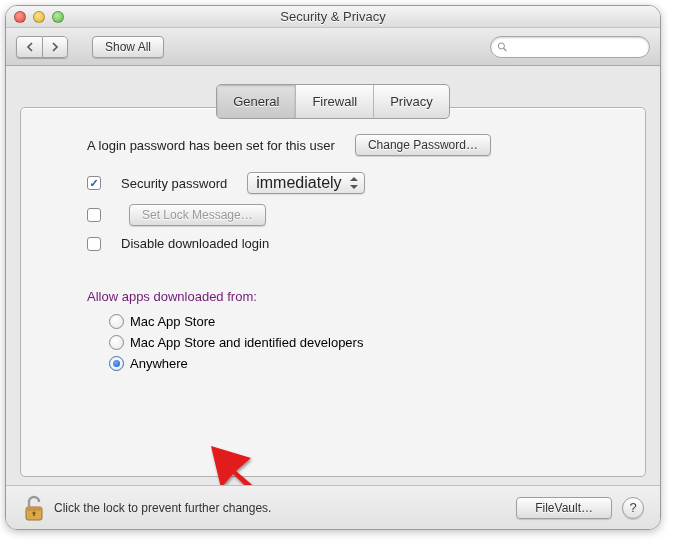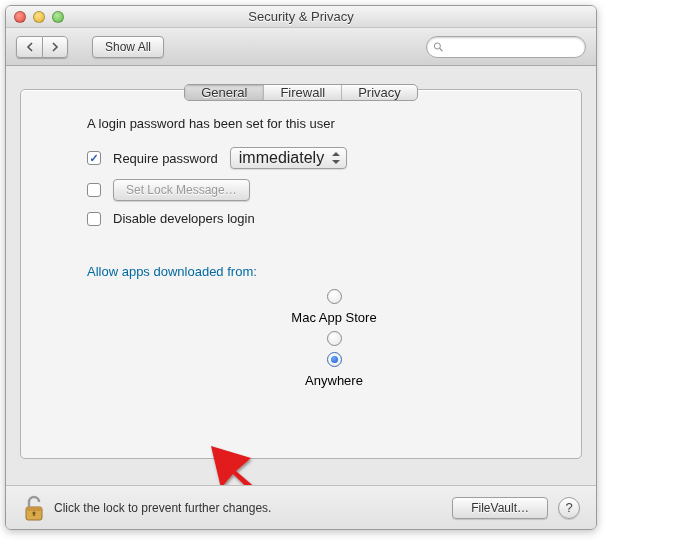--- a/index.html
+++ b/index.html
@@ -7,24 +7,24 @@
   font-family: "Lucida Grande", "Helvetica Neue", Arial, sans-serif;
   font-size: 13px;
   background: #fff;
   width: 687px;
   height: 541px;
   position: relative;
 }
 .window {
   position: absolute;
   left: 5px; top: 5px;
-  width: 592px; height: 525px;
+  width: 656px; height: 525px;
   background: linear-gradient(#ededed, #d9d9d9 60px, #e8e8e8 60px);
   border: 1px solid #9a9a9a;
-  border-radius: 6px;
+  border-radius: 12px;
   box-shadow: 0 2px 8px rgba(0,0,0,.25);
   overflow: hidden;
 }
 .titlebar {
   height: 22px;
   display: flex;
   align-items: center;
   padding: 0 8px;
   border-bottom: 1px solid #c4c4c4;
   background: linear-gradient(#f5f5f5, #dcdcdc);
@@ -73,21 +73,21 @@
   background: linear-gradient(#fdfdfd, #dedede);
   border: 1px solid #9e9e9e;
   border-radius: 4px;
   font-size: 12px;
   color: #333;
   text-shadow: 0 1px 0 #fff;
   box-shadow: 0 1px 1px rgba(0,0,0,.15);
   display:inline-flex; align-items:center; justify-content:center;
   cursor: default;
 }
-.btn.disabled { color: #999; }
+.btn.disabled { color: #999; margin-left: 8px; }
 .spacer { flex: 1; }
 .search {
   width: 160px; height: 22px;
   border: 1px solid #a8a8a8;
   border-radius: 11px;
   background: #fff;
   display: flex; align-items: center;
   padding: 0 6px;
   box-shadow: inset 0 1px 2px rgba(0,0,0,.2);
 }
@@ -106,39 +106,39 @@
 .tabs {
   display: flex;
   border: 1px solid #9e9e9e;
   border-radius: 5px;
   overflow: hidden;
   background: linear-gradient(#fdfdfd, #dedede);
   position: relative;
   z-index: 2;
 }
 .tab {
-  padding: 0 16px;
+  padding: 9px 16px;
   font-size: 13px;
   color: #333;
   border-right: 1px solid #b6b6b6;
   text-shadow: 0 1px 0 #fff;
 }
 .tab:last-child { border-right: none; }
 .tab.active { background: linear-gradient(#e0e0e0, #c8c8c8); box-shadow: inset 0 1px 2px rgba(0,0,0,.2); }
 
 .pane {
   margin-top: -12px;
   border: 1px solid #b2b2b2;
   border-radius: 5px;
   background: #f4f4f4;
   padding: 26px 22px 20px 22px;
   min-height: 370px;
   box-shadow: inset 0 1px 0 #fff;
 }
-.row { display: flex; align-items: center; gap: 12px; margin-bottom: 10px; font-size: 13px; color: #222; }
+.row { display: flex; align-items: center; gap: 20px; margin-bottom: 10px; font-size: 13px; color: #222; }
 .row.indent { padding-left: 44px; }
 .row.topline { padding-left: 44px; margin-bottom: 16px; }
 .check { width: 14px; height: 14px; border: 1px solid #8a8a8a; border-radius: 3px; background: #fff; display:inline-flex; align-items:center; justify-content:center; font-size:11px; color:#2a5db0; }
 .check.on::after { content:"✓"; font-weight:bold; }
 .select {
   height: 22px; padding: 0 22px 0 8px;
   background: linear-gradient(#fdfdfd, #e4e4e4);
   border: 1px solid #9e9e9e; border-radius: 4px;
   font-size: 16px; position: relative;
   display:inline-flex; align-items:center;
@@ -156,22 +156,22 @@
 }
 .section-gap { height: 28px; }
 .radio {
   width: 15px; height: 15px; border: 1px solid #8a8a8a; border-radius: 50%;
   background: radial-gradient(circle at 40% 35%, #fff, #e6e6e6);
   display:inline-flex; align-items:center; justify-content:center;
   flex-shrink: 0;
 }
 .radio.on { border-color: #3a6db8; }
 .radio.on::after { content:""; width:7px; height:7px; border-radius:50%; background: radial-gradient(circle at 40% 35%, #6ea8ff, #1c5bd6); }
-.allow-label { font-size: 13px; color: #0369a1; margin-left: 44px; margin-bottom: 10px; }
-.radio-row { display:flex; align-items:center; gap:6px; margin-left: 66px; margin-bottom: 6px; font-size: 13px; flex-direction: column; }
+.allow-label { font-size: 13px; color: #701a75; margin-left: 44px; margin-bottom: 10px; }
+.radio-row { display:flex; align-items:center; gap:6px; margin-left: 66px; margin-bottom: 6px; font-size: 13px; }
 
 .arrow {
   position: absolute;
   left: 205px; top: 380px;
   pointer-events: none;
 }
 
 .footer {
   position: absolute;
   left: 0; right: 0; bottom: 0;
@@ -237,50 +237,52 @@
         <div class="tab active">General</div>
         <div class="tab">Firewall</div>
         <div class="tab">Privacy</div>
       </div>
     </div>
 
     <div class="pane">
 
       <div class="row topline">
         <span>A login password has been set for this user</span>
+        <span class="btn">Change Password…</span>
       </div>
 
       <div class="row indent">
         <span class="check on"></span>
-        <span>Require password</span>
+        <span>Security password</span>
         <span class="select">
             <span>immediately</span>
           </span>
       </div>
 
       <div class="row indent">
         <span class="check"></span>
         <span class="btn disabled">Set Lock Message…</span>
       </div>
 
       <div class="row indent">
         <span class="check"></span>
-        <span>Disable developers login</span>
+        <span>Disable downloaded login</span>
       </div>
 
       <div class="section-gap"></div>
 
       <div class="allow-label">Allow apps downloaded from:</div>
 
       <div class="radio-row">
         <span class="radio"></span>
         <span>Mac App Store</span>
       </div>
       <div class="radio-row">
         <span class="radio"></span>
+        <span>Mac App Store and identified developers</span>
       </div>
       <div class="radio-row">
         <span class="radio on"></span>
         <span>Anywhere</span>
       </div>
 
     </div>
 
     <svg class="arrow" width="120" height="100" viewBox="0 0 120 100">
       <defs>

